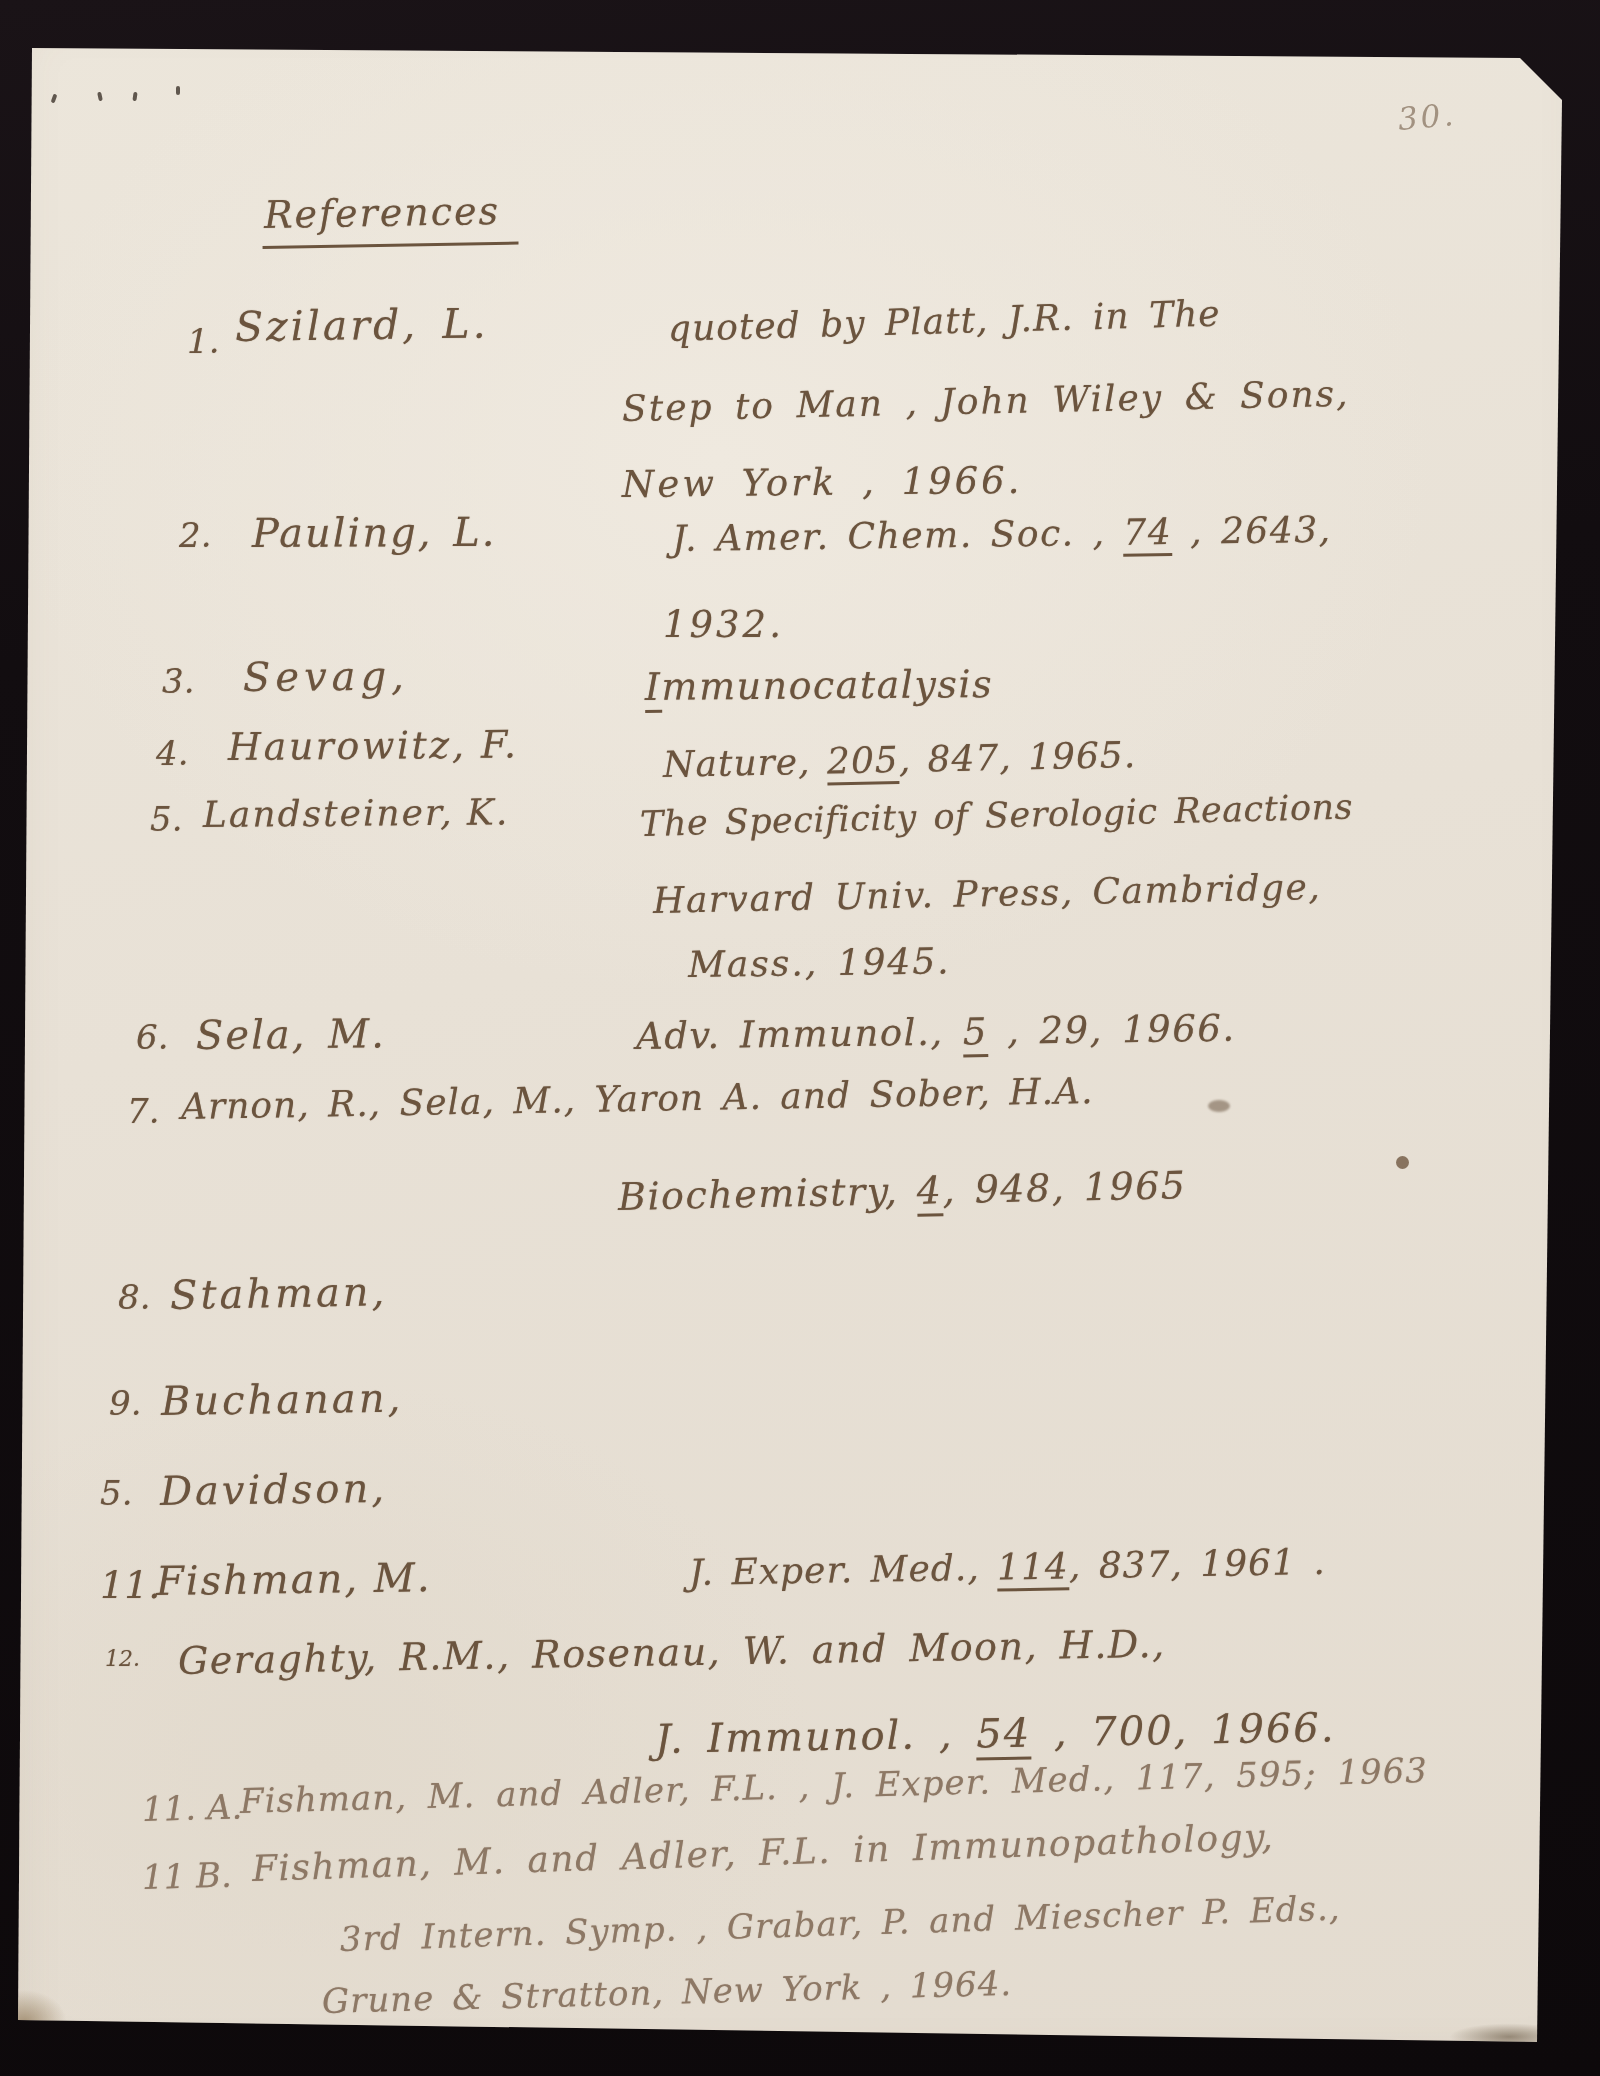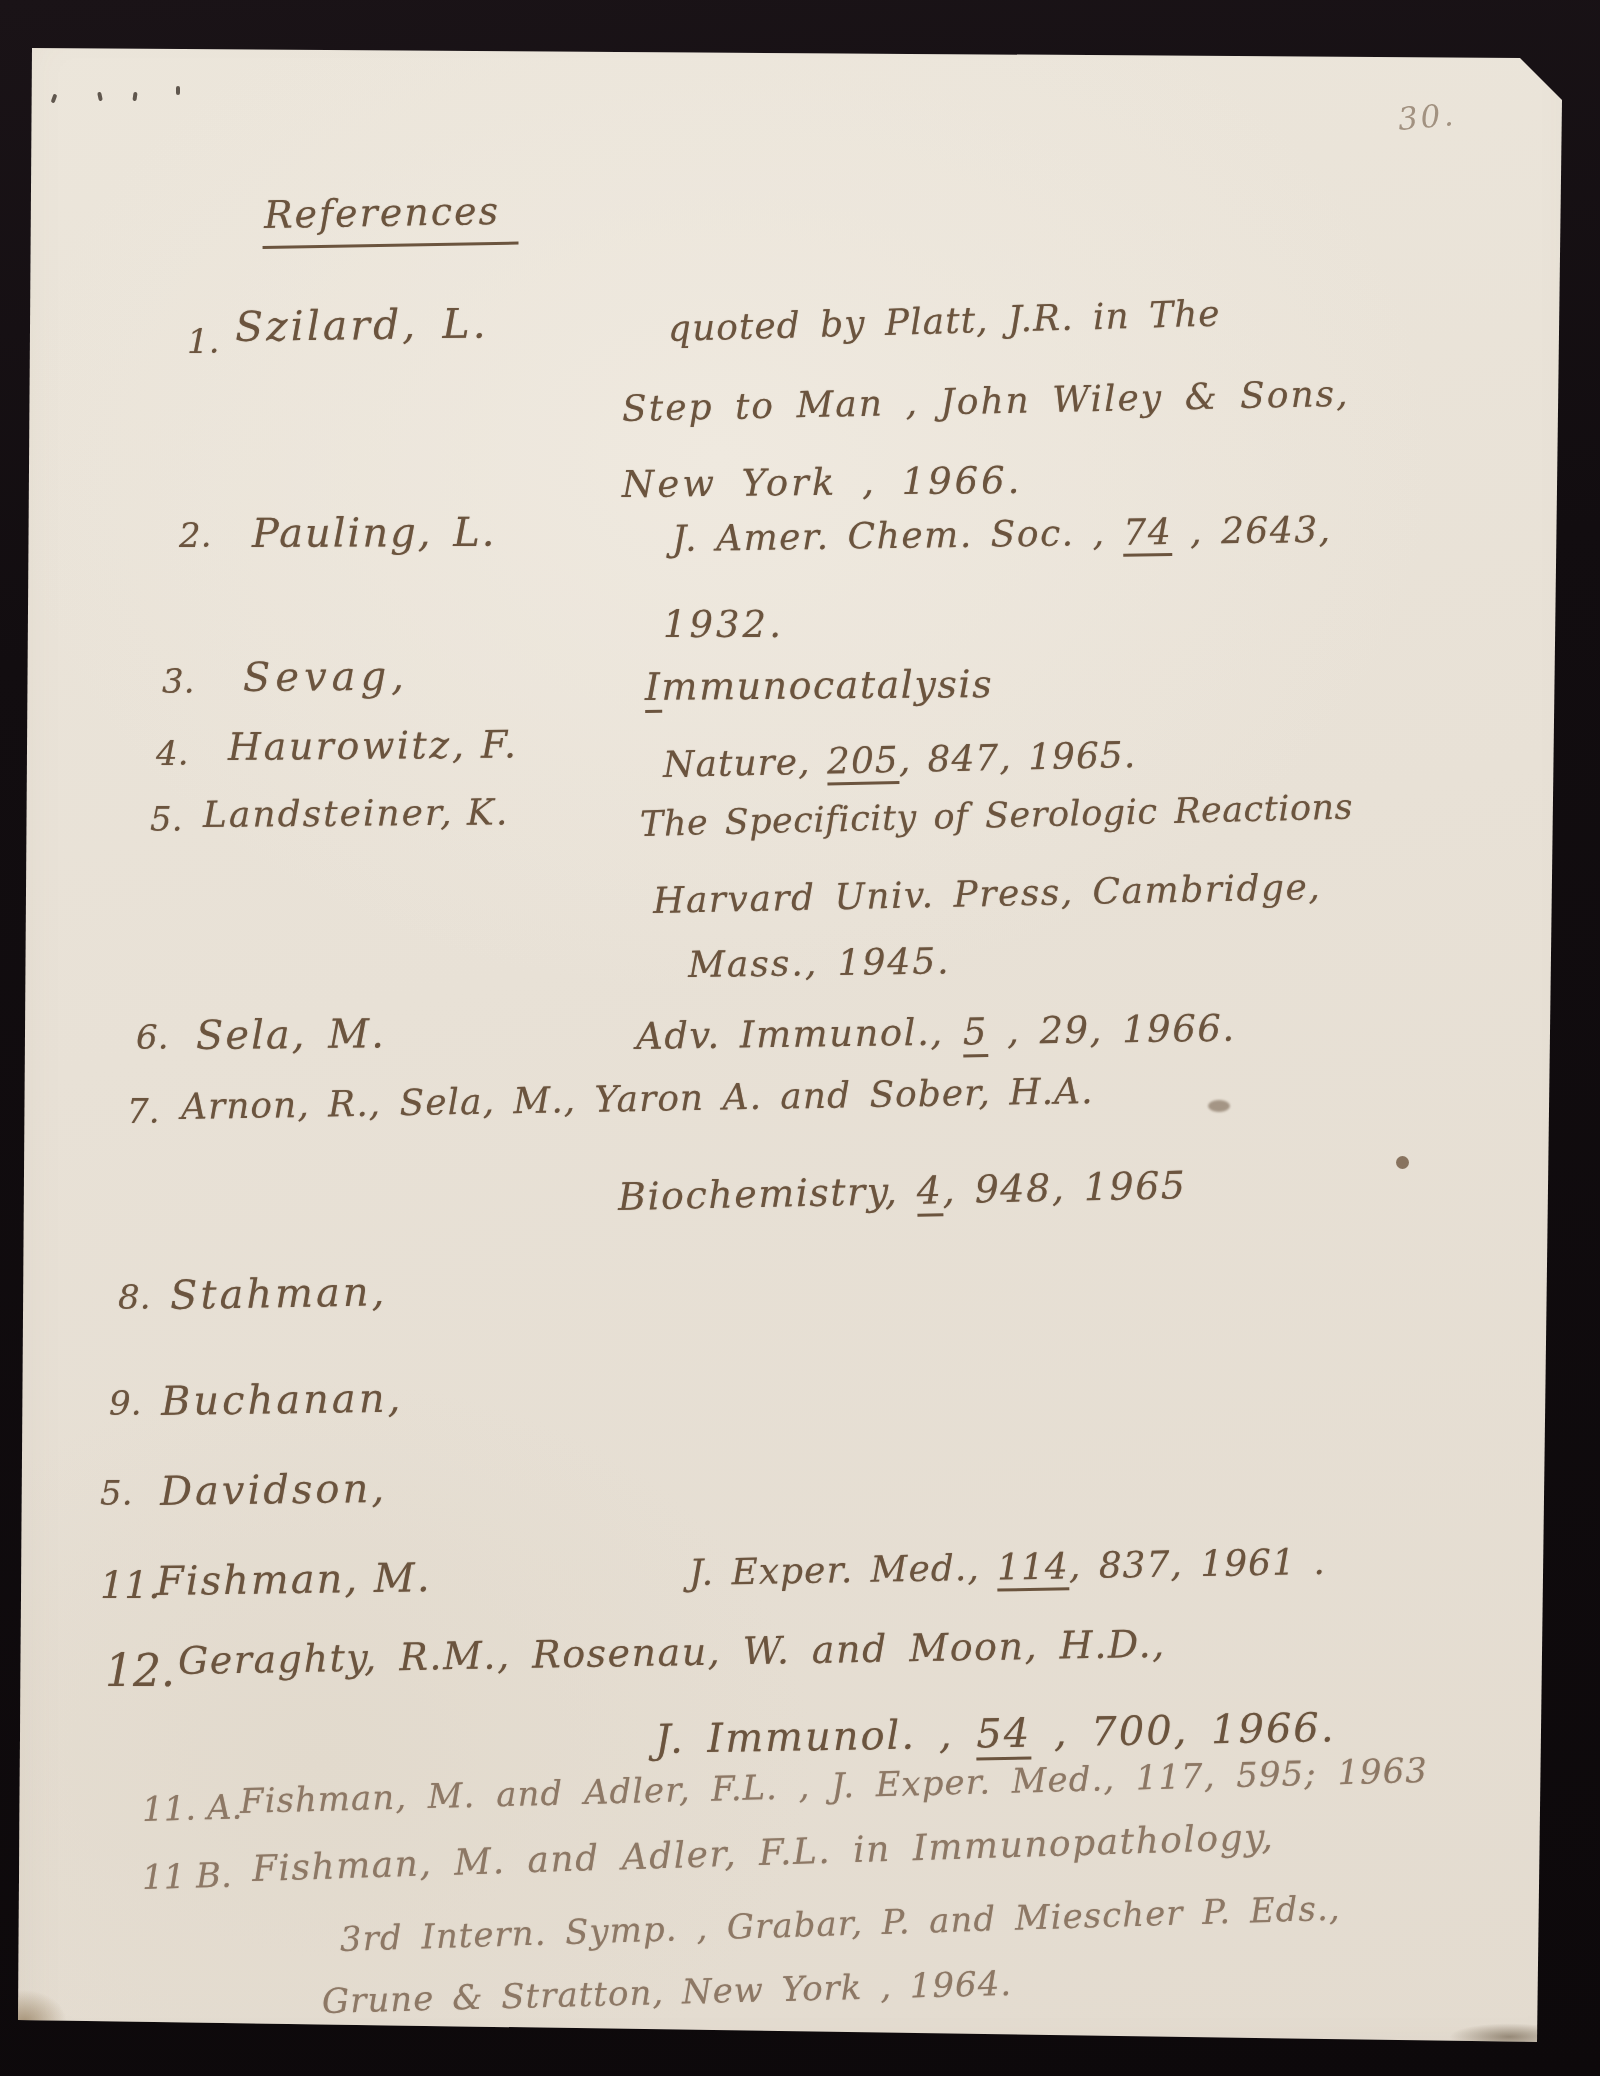--- a/index.html
+++ b/index.html
@@ -91,21 +91,21 @@
     <div class="hw" style="left:109px;top:1384px;font-size:34px">9.</div>
     <div class="hw" style="left:161px;top:1378px;font-size:40px;letter-spacing:3px;transform:rotate(-0.8deg)">Buchanan,</div>
 
     <div class="hw" style="left:100px;top:1474px;font-size:34px">5.</div>
     <div class="hw" style="left:160px;top:1468px;font-size:40px;letter-spacing:3px;transform:rotate(-0.8deg)">Davidson,</div>
 
     <div class="hw" style="left:100px;top:1564px;font-size:38px">11.</div>
     <div class="hw" style="left:156px;top:1558px;font-size:40px;letter-spacing:2px;transform:rotate(-0.8deg)">Fishman, M.</div>
     <div class="hw" style="left:689px;top:1552px;font-size:36px;letter-spacing:1px;word-spacing:5px;transform:rotate(-1deg)"><span>J. Exper. Med., </span><span class="vol">114</span><span>, 837, 1961 .</span></div>
 
-    <div class="hw" style="left:105px;top:1646px;font-size:44px">12.</div>
+    <div class="hw" style="left:105px;top:1646px;font-size:22px">12.</div>
     <div class="hw" style="left:178px;top:1640px;font-size:38px;letter-spacing:1.5px;word-spacing:8px;transform:rotate(-1deg)">Geraghty, R.M., Rosenau, W. and Moon, H.D.,</div>
     <div class="hw" style="left:655px;top:1716px;font-size:40px;letter-spacing:2px;word-spacing:8px;transform:rotate(-1deg)"><span>J. Immunol. , </span><span class="vol">54</span><span> , 700, 1966.</span></div>
 
     <div class="hw faint" style="left:142px;top:1790px;font-size:34px;transform:rotate(-1.5deg)">11. A.</div>
     <div class="hw faint" style="left:240px;top:1782px;font-size:34px;letter-spacing:1px;word-spacing:9px;transform:rotate(-1.5deg)">Fishman, M. and Adler, F.L. , J. Exper. Med., 117, 595; 1963</div>
 
     <div class="hw faint" style="left:142px;top:1858px;font-size:34px;transform:rotate(-1.5deg)">11 B.</div>
     <div class="hw faint" style="left:252px;top:1848px;font-size:36px;letter-spacing:1.5px;word-spacing:9px;transform:rotate(-1.8deg)">Fishman, M. and Adler, F.L. in Immunopathology,</div>
     <div class="hw faint" style="left:340px;top:1920px;font-size:34px;letter-spacing:1px;word-spacing:7px;transform:rotate(-1.8deg)">3rd Intern. Symp. , Grabar, P. and Miescher P. Eds.,</div>
     <div class="hw faint" style="left:322px;top:1982px;font-size:34px;letter-spacing:1px;word-spacing:6px;transform:rotate(-1.5deg)">Grune &amp; Stratton, New York , 1964.</div>

